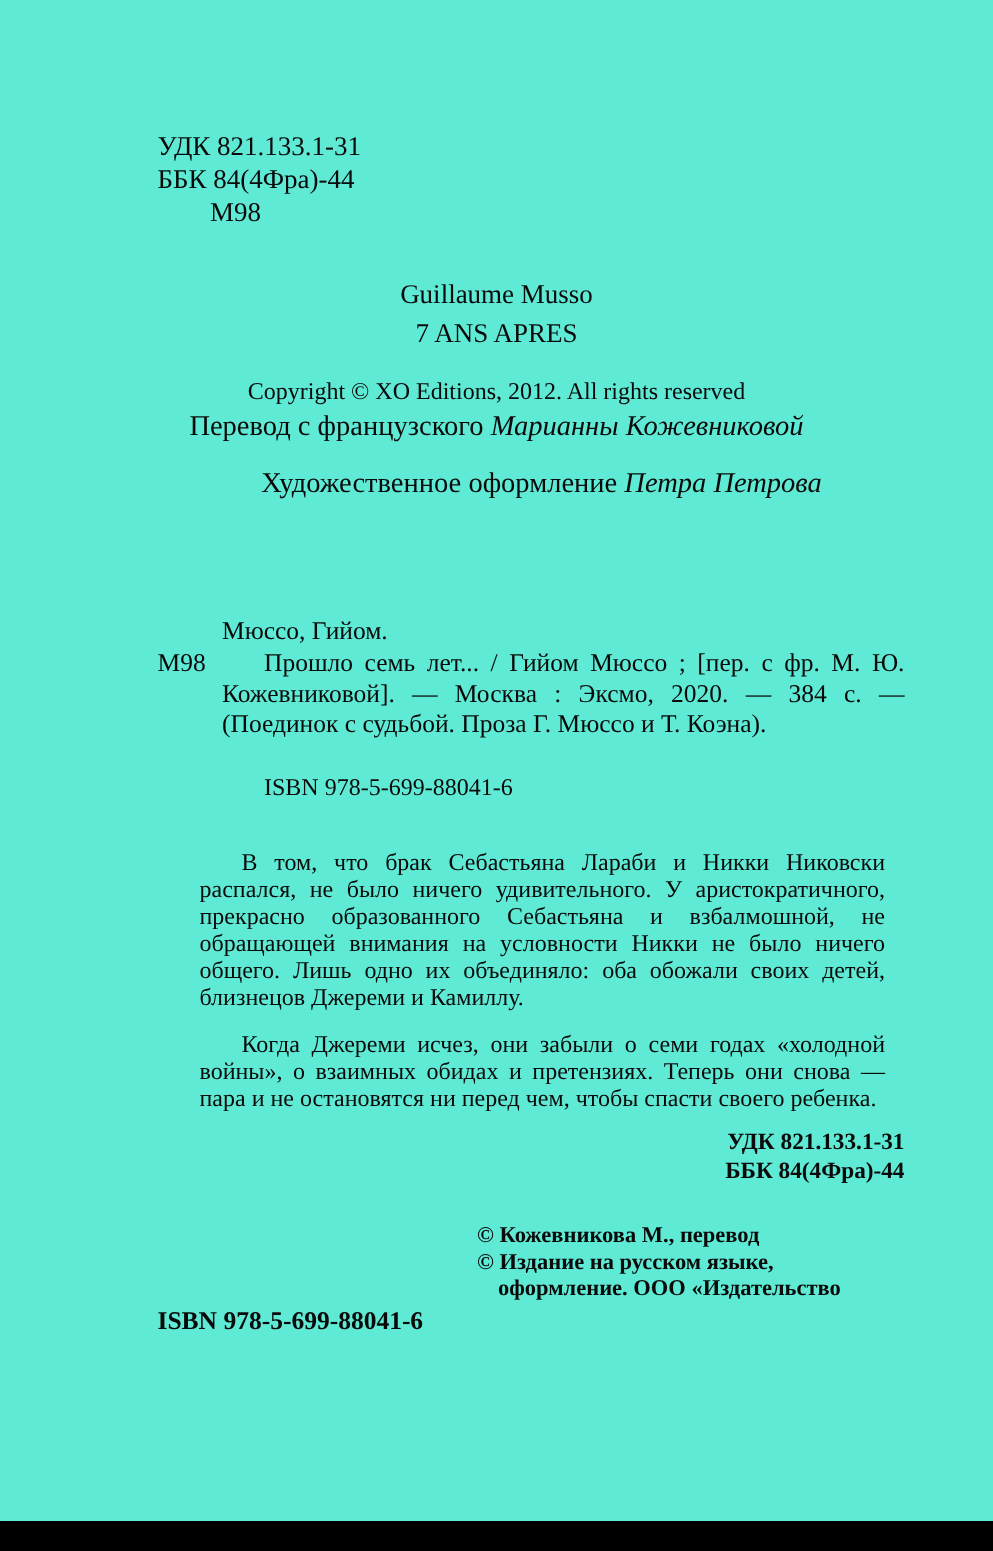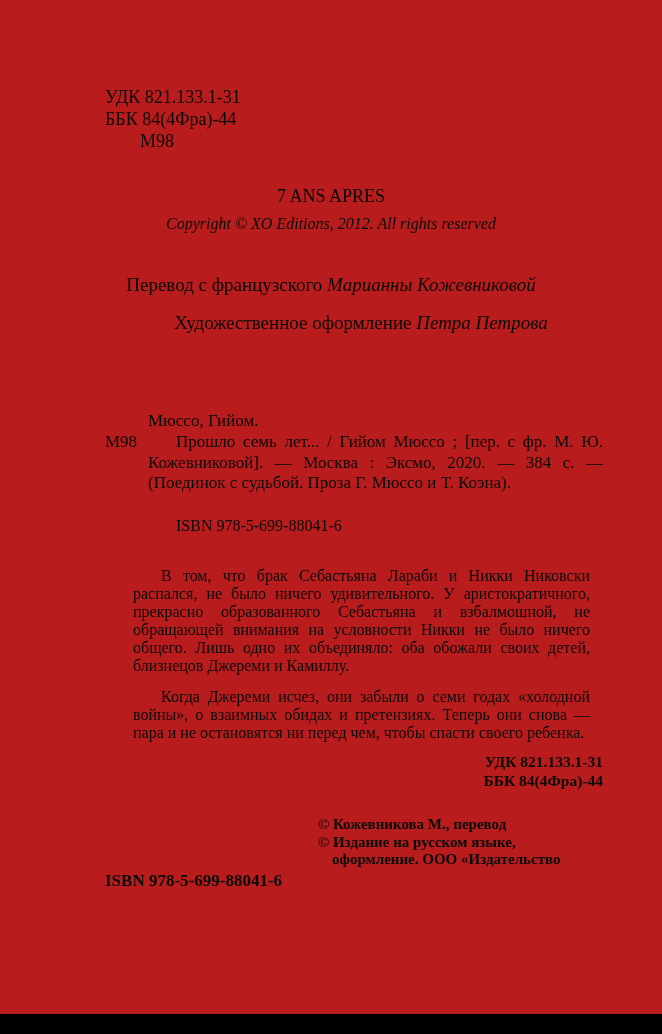--- a/index.html
+++ b/index.html
@@ -1,34 +1,34 @@
 <!DOCTYPE html>
 <html><head>
 <meta charset="utf-8">
 <style>
   html, body { margin: 0; padding: 0; background: #ffffff; }
   .page {
     position: relative;
     width: 662px;
     height: 1034px;
-    background: #b91c1c;
+    background: #5eead4;
     font-family: "Liberation Serif", "DejaVu Serif", serif;
     color: #0a0a0a;
     overflow: hidden;
   }
 
   
   .top-codes { position: absolute; left: 105px; top: 86px; font-size: 18px; line-height: 22px; }
   .top-codes .code-m98 { padding-left: 35px; }
 
   
   .center-block { position: absolute; left: 0; width: 662px; top: 186px; text-align: center; }
   .orig-author { font-size: 18px; margin-bottom: 5px; }
-  .orig-title { font-size: 18px; margin-bottom: 8px; }
-  .orig-copyright { font-size: 16px; font-style: italic; }
+  .orig-title { font-size: 18px; margin-bottom: 20px; }
+  .orig-copyright { font-size: 16px; }
 
   .credit { position: absolute; left: 0; width: 662px; text-align: center; font-size: 19px; }
   .credit-translation { top: 274px; }
   .credit-design { top: 312px; padding-left: 30px; }
   .italic { font-style: italic; }
 
   
   .catalog-author { position: absolute; left: 148px; top: 411px; font-weight: normal; font-size: 17px; }
   .catalog-entry {
     position: absolute; left: 148px; top: 432px; width: 455px;
@@ -65,20 +65,21 @@
 
 <div class="page">
 
   <div class="top-codes">
     <div>УДК 821.133.1-31</div>
     <div>ББК 84(4Фра)-44</div>
     <div class="code-m98">М98</div>
   </div>
 
   <div class="center-block">
+    <div class="orig-author">Guillaume Musso</div>
     <div class="orig-title">7 ANS APRES</div>
     <div class="orig-copyright">Copyright © XO Editions, 2012. All rights reserved</div>
   </div>
 
   <div class="credit credit-translation">
     <span>Перевод с французского</span>
     <span class="italic">Марианны Кожевниковой</span>
   </div>
 
   <div class="credit credit-design">

